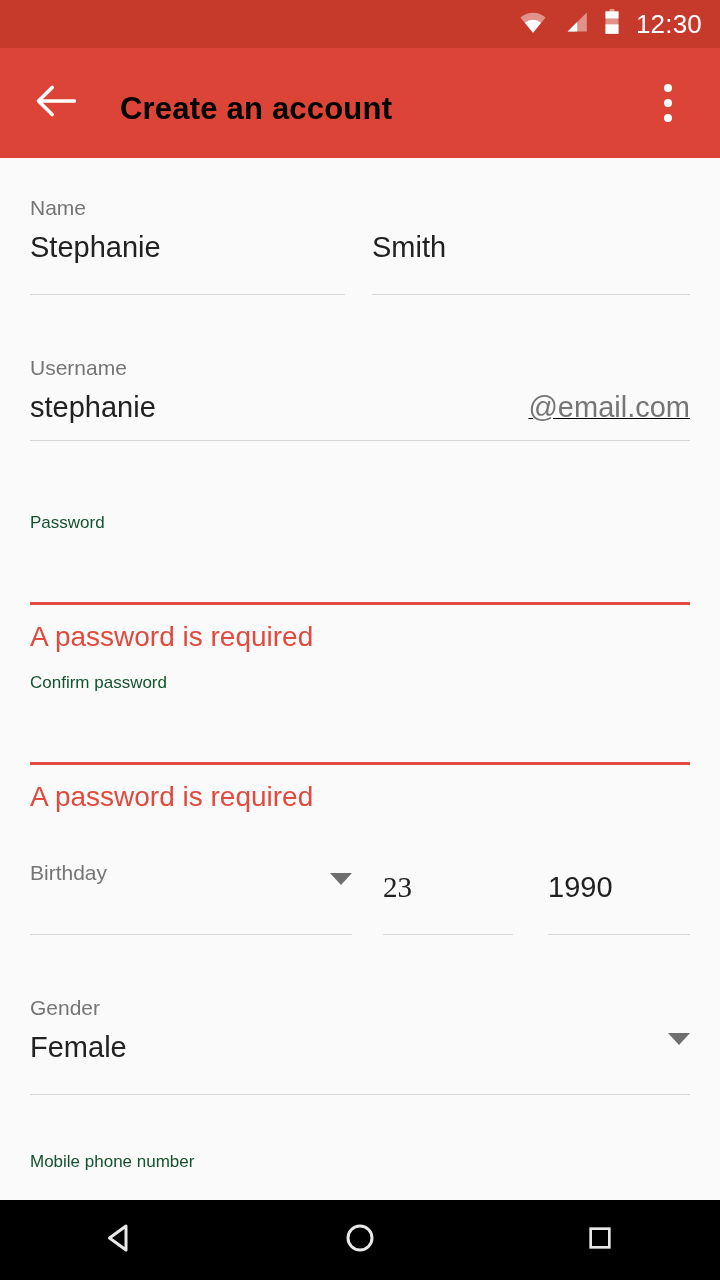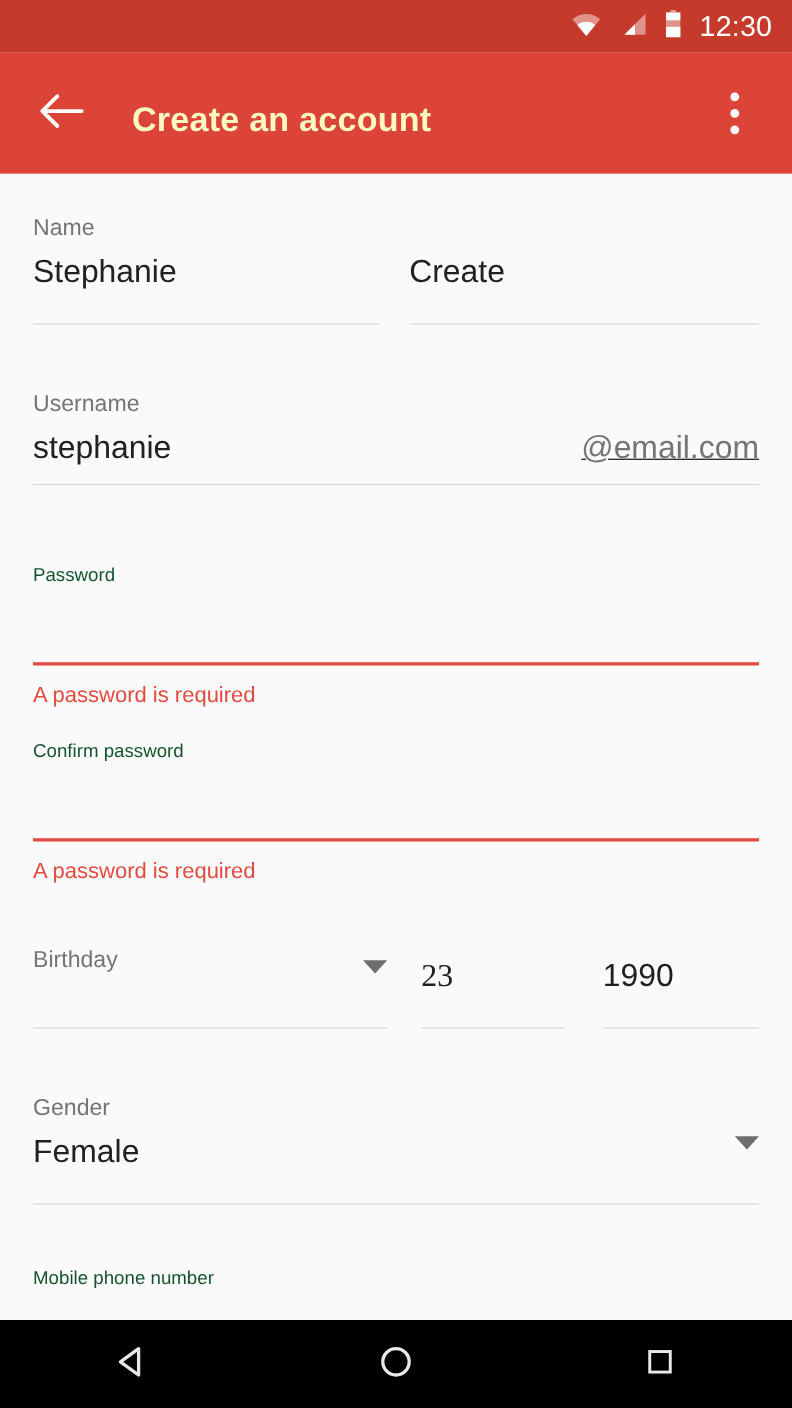--- a/index.html
+++ b/index.html
@@ -20,40 +20,40 @@
   .sb-time { color:#fff; font-size:26px; letter-spacing:.2px; margin-left:16px; }
 
   
   .appbar {
     position:absolute; top:48px; left:0; width:720px; height:110px;
     background:#dc4437; display:flex; align-items:center;
   }
   .backbtn { width:56px; height:56px; margin-left:28px;
              display:flex; align-items:center; justify-content:center; }
   .appbar-title {
-    color:#fef9c3; font-size:31px; font-weight:bold; margin-left:36px;
+    color:#000000; font-size:31px; font-weight:bold; margin-left:36px;
     letter-spacing:.2px; white-space:nowrap;margin-top:12px;
   }
   .overflow {
     position:absolute; right:24px; top:50%; transform:translateY(-50%);
     width:56px; height:56px; display:flex; flex-direction:column;
     align-items:center; justify-content:center; gap:7px;
   }
   .dot { width:8px; height:8px; border-radius:50%; background:#fff; }
 
   
   .content {
     position:absolute; top:158px; left:0; width:720px; height:1042px;
     background:#fafafa; overflow:hidden;
   }
   .field-label { font-size:21px; color:#757575; }
   .field-value { font-size:29px; color:#212121; }
   .field-hint  { font-size:17px; color:#14532d; }
   .suffix      { font-size:29px; color:#757575; }
-  .error-text  { font-size:20px; color:#e04a3f; }
+  .error-text  { font-size:28px; color:#e04a3f; }
 
   .row { position:absolute; }
   .underline { position:absolute; height:1px; background:#d6d6d6; }
   .underline.err { height:3px; background:#e04a3f; }
 
   .caret {
     width:0; height:0; border-left:11px solid transparent;
     border-right:11px solid transparent; border-top:12px solid #6e6e6e;
   }
 
@@ -117,21 +117,21 @@
 
     <div class="row" style="left:30px; top:38px;">
       <span class="field-label">Name</span>
     </div>
     <div class="row" style="left:30px; top:73px;">
       <span class="field-value">Stephanie</span>
     </div>
     <div class="underline" style="left:30px; top:136px; width:315px;"></div>
 
     <div class="row" style="left:372px; top:73px;">
-      <span class="field-value">Create</span>
+      <span class="field-value">Smith</span>
     </div>
     <div class="underline" style="left:372px; top:136px; width:318px;"></div>
 
     <div class="row" style="left:30px; top:198px;">
       <span class="field-label">Username</span>
     </div>
     <div class="row" style="left:30px; top:233px;">
       <span class="field-value">stephanie</span>
     </div>
     <div class="row" style="left:30px; top:233px; width:660px; text-align:right;text-decoration:underline;">

